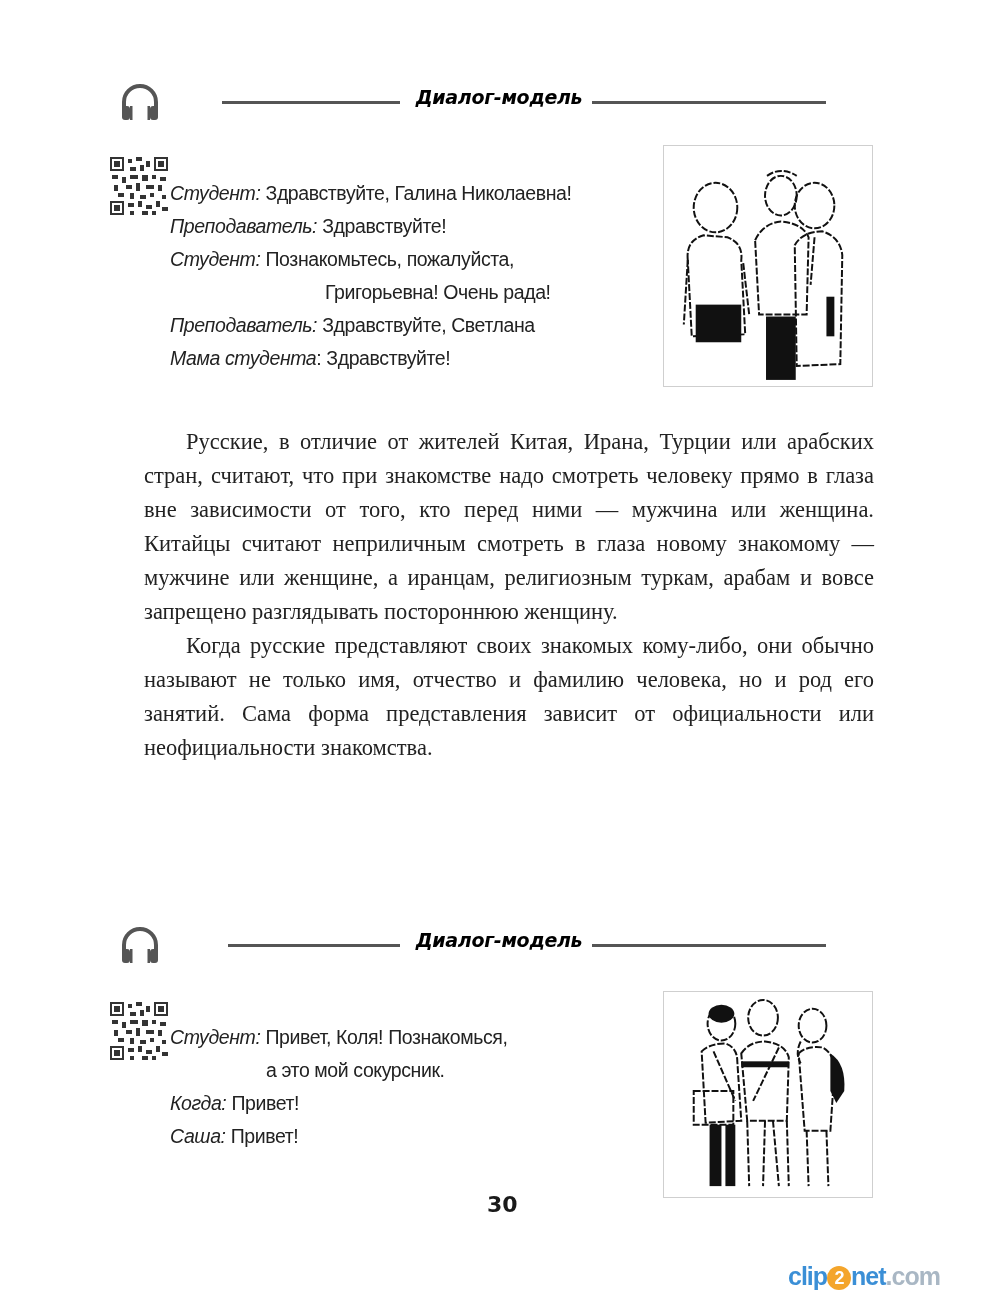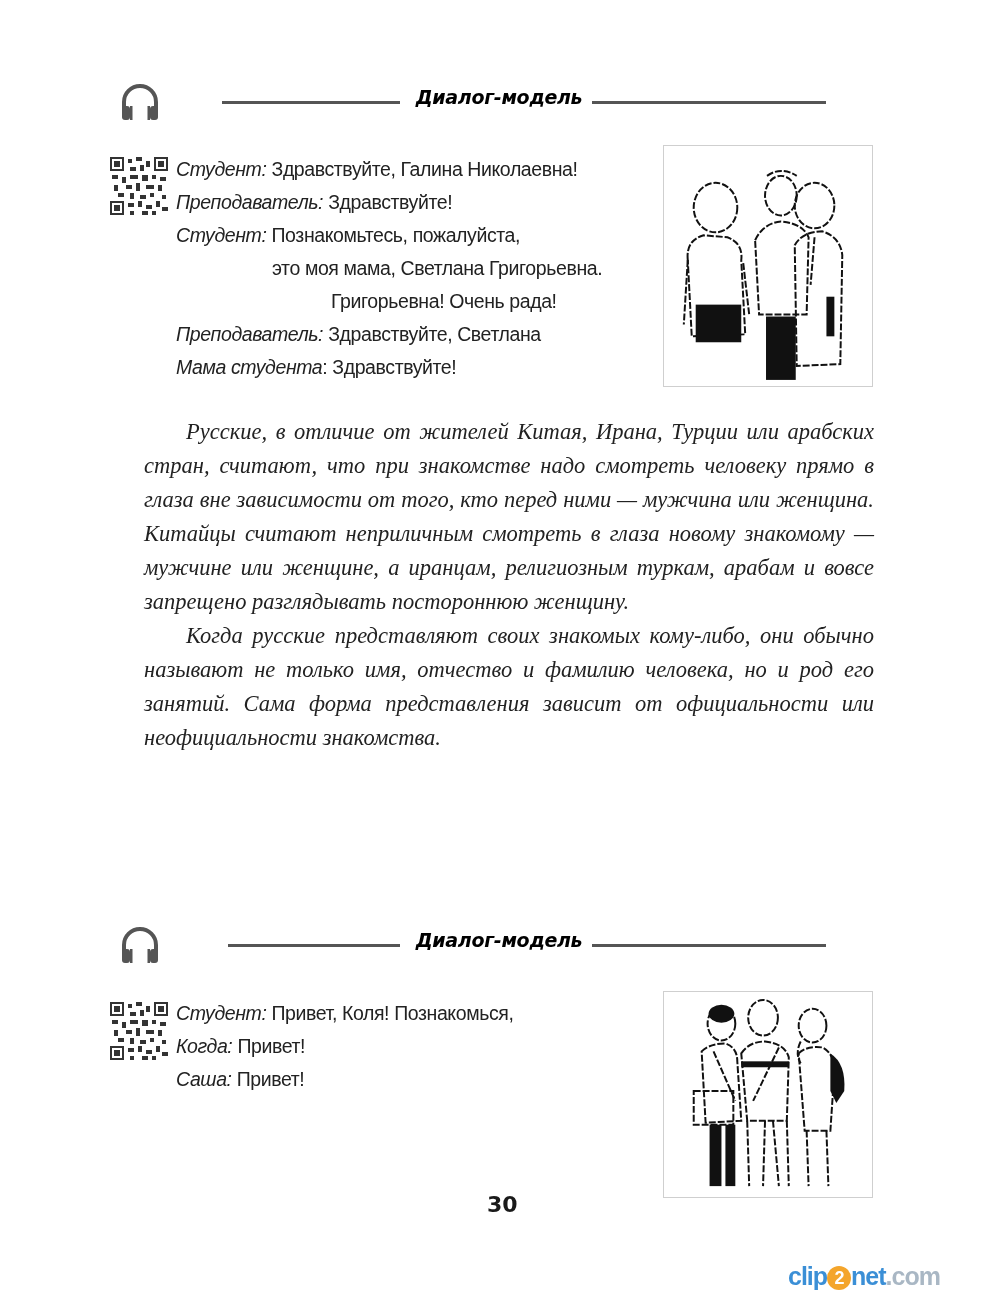--- a/index.html
+++ b/index.html
@@ -9,21 +9,21 @@
     .section-header { position: absolute; left: 110px; width: 720px; height: 40px; }
     .headphones { position: absolute; left: 8px; top: 0; width: 44px; height: 44px; }
     .hdr-line { position: absolute; height: 3px; background: #555; top: 21px; }
     .hdr-line.left { left: 112px; width: 178px; }
     .hdr-line.right { left: 482px; width: 234px; }
     .hdr-title { position: absolute; left: 300px; width: 178px; top: 6px; text-align: center;
       font-family: "DejaVu Sans", sans-serif; font-style: italic; font-weight: bold; font-size: 19px; color: #000000; letter-spacing: -0.3px; }
 
     .qr { position: absolute; left: 110px; width: 58px; height: 58px; }
 
-    .dialog { position: absolute; left: 176px; font-family: "Liberation Sans", sans-serif; font-size: 19.5px; color: #222; }
+    .dialog { position: absolute; left: 170px; font-family: "Liberation Sans", sans-serif; font-size: 19.5px; color: #222; margin-top: 24px; }
     .dline { height: 33px; line-height: 33px; white-space: nowrap; letter-spacing: -0.4px; }
     .speaker { font-style: italic; color: #222; }
     .cont1 { padding-left: 96px; }
     .cont2 { padding-left: 155px; }
 
     .illustration { position: absolute; left: 663px; width: 210px; border: 1.5px solid #cfcfcf; background: #fff; }
 
     .prose { position: absolute; left: 144px; width: 730px; font-family: "Liberation Serif", serif; font-size: 22.5px; line-height: 34px; color: #222; text-align: justify; }
     .prose p { text-indent: 42px; }
 
@@ -92,21 +92,20 @@
       <rect x="10" y="27" width="2" height="2"></rect>
     <rect x="16" y="27" width="3" height="2"></rect>
       <rect x="21" y="27" width="2" height="2"></rect>
   </g>
 </svg>
 
 <div class="dialog" style="top:153px;">
   <div class="dline"><span class="speaker">Студент:</span> <span>Здравствуйте, Галина Николаевна!</span></div>
   <div class="dline"><span class="speaker">Преподаватель:</span> <span>Здравствуйте!</span></div>
   <div class="dline"><span class="speaker">Студент:</span> <span>Познакомьтесь, пожалуйста,</span></div>
-  <div class="dline cont1"><span>это моя мама, Светлана Григорьевна.</span></div>
   <div class="dline cont2"><span>Григорьевна! Очень рада!</span></div>
   <div class="dline"><span class="speaker">Преподаватель:</span> <span>Здравствуйте, Светлана</span></div>
   <div class="dline"><span class="speaker">Мама студента</span><span>: Здравствуйте!</span></div>
 </div>
 
 <svg class="illustration" style="top:145px; height:242px;" viewBox="0 0 210 242">
   <g fill="none" stroke="#111" stroke-width="2" stroke-dasharray="7 2">
 
     <ellipse cx="52" cy="62" rx="22" ry="25"></ellipse>
     <path d="M24 115 Q22 95 40 90 L64 92 Q80 98 78 115 L82 190 L28 192 Z"></path>
@@ -120,21 +119,21 @@
     <path d="M132 100 Q140 86 160 86 Q178 92 180 110 L178 220 L134 222 Z"></path>
     <path d="M152 92 L148 140"></path>
   </g>
   <g fill="#111">
     <rect x="32" y="160" width="46" height="38"></rect>
     <rect x="103" y="172" width="30" height="64"></rect>
     <rect x="164" y="152" width="8" height="40"></rect>
   </g>
 </svg>
 
-<div class="prose" style="top:415px;font-style:italic;">
+<div class="prose" style="top:425px;">
   <p>Русские, в отличие от жителей Китая, Ирана, Турции или арабских стран, считают, что при знакомстве надо смотреть человеку прямо в глаза вне зависимости от того, кто перед ними — мужчина или женщина. Китайцы считают неприличным смотреть в глаза новому знакомому — мужчине или женщине, а иранцам, религиозным туркам, арабам и вовсе запрещено разглядывать постороннюю женщину.</p>
   <p>Когда русские представляют своих знакомых кому-либо, они обычно называют не только имя, отчество и фамилию человека, но и род его занятий. Сама форма представления зависит от официальности или неофициальности знакомства.</p>
 </div>
 
 <div class="section-header" style="top:923px;">
   <svg class="headphones" viewBox="0 0 44 44">
     <path d="M6 30 V22 A16 16 0 0 1 38 22 V30" fill="none" stroke="#555" stroke-width="4"></path>
     <rect x="4" y="26" width="8" height="14" rx="3" fill="#555"></rect>
     <rect x="32" y="26" width="8" height="14" rx="3" fill="#555"></rect>
     <rect x="12" y="26" width="2.5" height="14" fill="#555"></rect>
@@ -184,20 +183,21 @@
     <rect x="23" y="22" width="2" height="3"></rect>
       <rect x="26" y="25" width="3" height="2"></rect>
       <rect x="10" y="27" width="2" height="2"></rect>
     <rect x="16" y="27" width="3" height="2"></rect>
       <rect x="21" y="27" width="2" height="2"></rect>
   </g>
 </svg>
 
 <div class="dialog" style="top:997px;">
   <div class="dline"><span class="speaker">Студент:</span> <span>Привет, Коля! Познакомься,</span></div>
+  <div class="dline" style="padding-left:96px;"><span>а это мой сокурсник.</span></div>
   <div class="dline"><span class="speaker">Когда:</span><span style="white-space:pre;"> Привет!</span></div>
   <div class="dline"><span class="speaker">Саша:</span> <span>Привет!</span></div>
 </div>
 
 <svg class="illustration" style="top:991px; height:207px;" viewBox="0 0 210 207">
   <g fill="none" stroke="#111" stroke-width="2" stroke-dasharray="7 2">
 
     <ellipse cx="58" cy="32" rx="14" ry="17"></ellipse>
     <path d="M38 60 Q46 52 62 52 Q74 56 74 70 L78 130 L42 132 Z"></path>
     <path d="M50 60 L72 110"></path>

